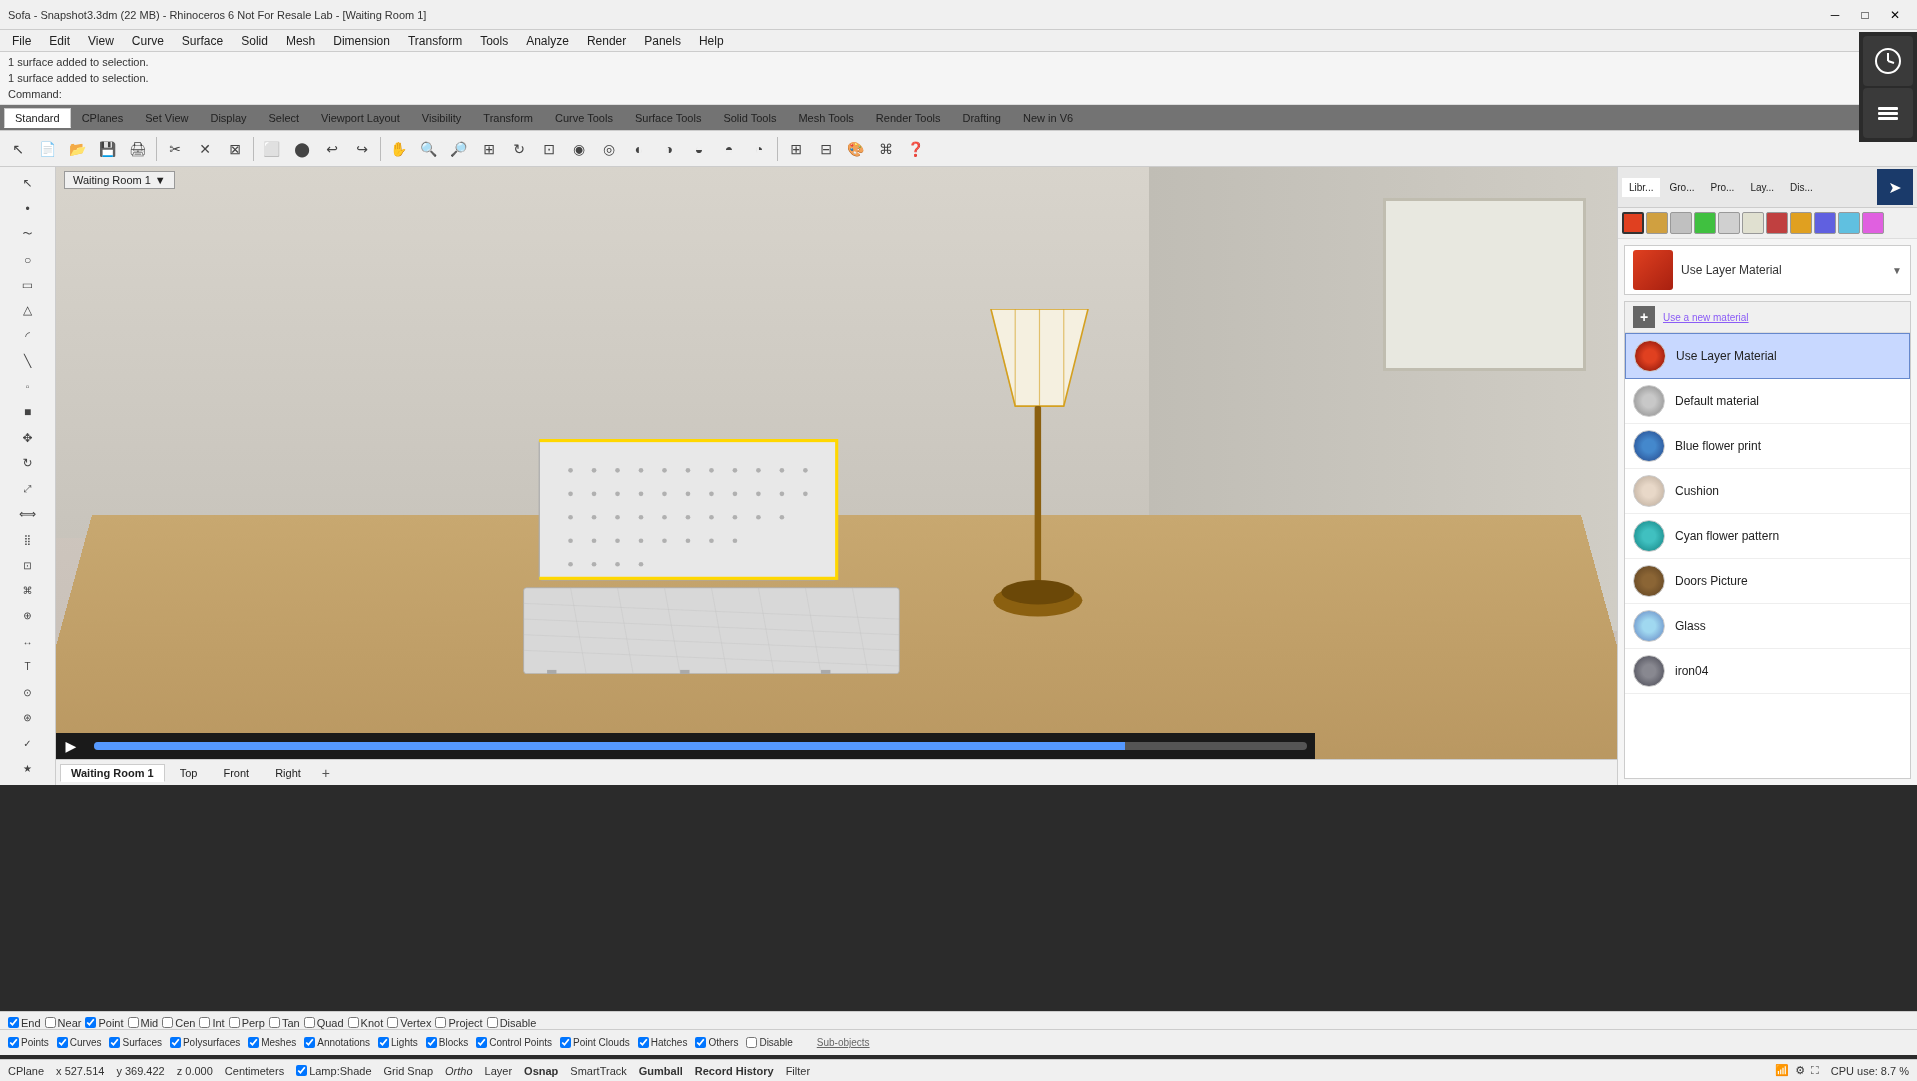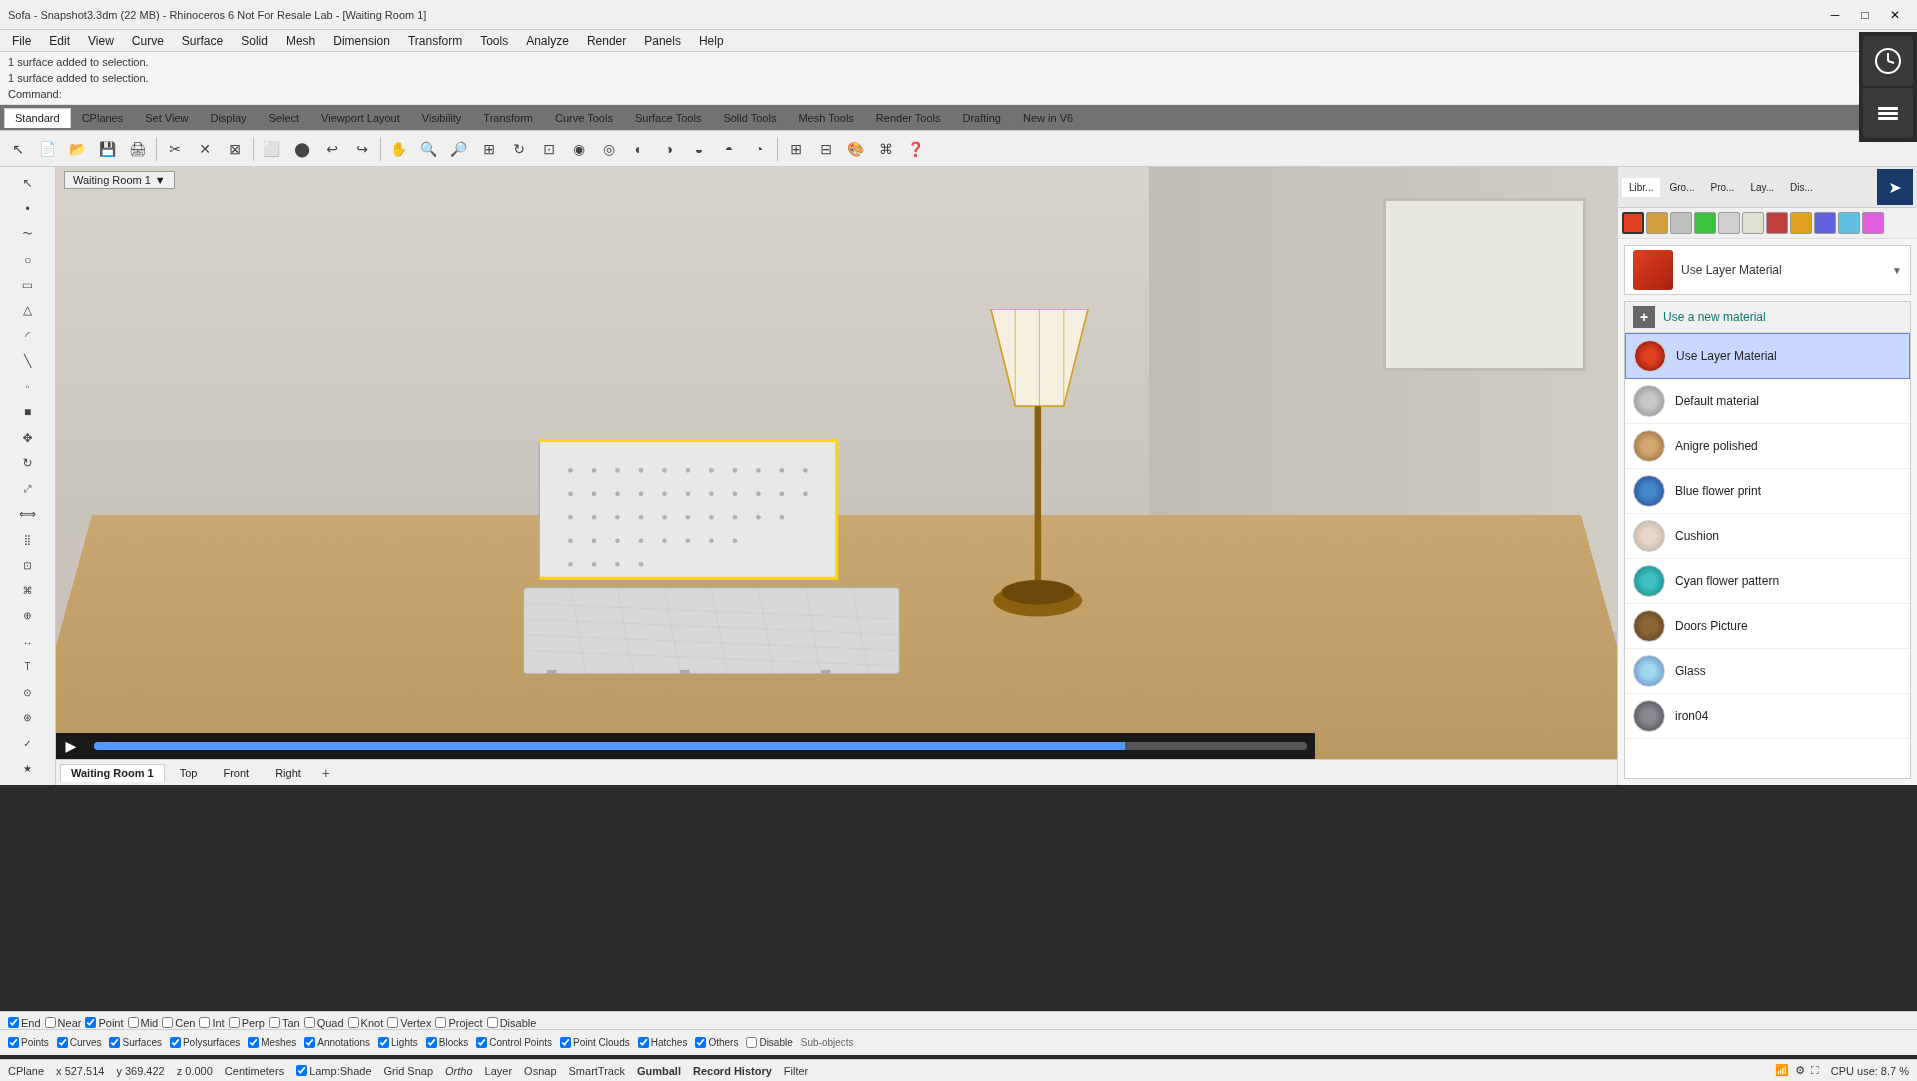--- a/index.html
+++ b/index.html
@@ -133,21 +133,21 @@
     .material-dropdown-arrow { font-size: 10px; color: #666; }
 
     
     #material-list {
       flex: 1; overflow-y: auto; background: white; border: 1px solid #ccc; margin: 0 6px 6px;
     }
     .material-list-header {
       display: flex; align-items: center; padding: 4px 8px; background: #f0f0f0; border-bottom: 1px solid #ddd; cursor: pointer;
     }
     .material-list-header .plus-btn { width: 22px; height: 22px; background: #666; color: white; display: flex; align-items: center; justify-content: center; font-size: 14px; font-weight: bold; cursor: pointer; margin-right: 8px; }
-    .material-list-header-label { font-size: 12px; color: #0f766e; flex: 1; }
+    .material-list-header-label { font-size: 10px; color: #8b5cf6; flex: 1; text-decoration: underline; }
 
     .mat-item { display: flex; align-items: center; padding: 6px 8px; border-bottom: 1px solid #eee; cursor: pointer; gap: 10px; }
     .mat-item.selected { background: #c8d8ff; border: 1px solid #6688cc; }
     .mat-thumb { width: 32px; height: 32px; border-radius: 50%; flex-shrink: 0; border: 1px solid #ccc; overflow: hidden; display: flex; align-items: center; justify-content: center; }
     .mat-name { font-size: 12px; color: #222; }
 
     
     #right-icons {
       position: fixed; right: 0; top: 30px;
       display: flex; flex-direction: column; gap: 2px; padding: 4px;
@@ -497,24 +497,20 @@
         <div class="mat-thumb thumb-layer"></div>
         <span class="mat-name">Use Layer Material</span>
       </div>
 
 
       <div class="mat-item">
         <div class="mat-thumb thumb-default"></div>
         <span class="mat-name">Default material</span>
       </div>
 
-      <div class="mat-item">
-        <div class="mat-thumb thumb-anigre"></div>
-        <span class="mat-name">Anigre polished</span>
-      </div>
 
       <div class="mat-item">
         <div class="mat-thumb thumb-blue"></div>
         <span class="mat-name">Blue flower print</span>
       </div>
 
       <div class="mat-item">
         <div class="mat-thumb thumb-cushion"></div>
         <span class="mat-name">Cushion</span>
       </div>
@@ -583,37 +579,37 @@
   <label class="snap-item"><input type="checkbox" checked="" style=""> Polysurfaces</label>
   <label class="snap-item"><input type="checkbox" checked="" style=""> Meshes</label>
   <label class="snap-item"><input type="checkbox" checked="" style=""> Annotations</label>
   <label class="snap-item"><input type="checkbox" checked="" style=""> Lights</label>
   <label class="snap-item"><input type="checkbox" checked="" style=""> Blocks</label>
   <label class="snap-item"><input type="checkbox" checked="" style=""> Control Points</label>
   <label class="snap-item"><input type="checkbox" checked="" style=""> Point Clouds</label>
   <label class="snap-item"><input type="checkbox" checked="" style=""> Hatches</label>
   <label class="snap-item"><input type="checkbox" checked="" style=""> Others</label>
   <label class="snap-item"><input type="checkbox" style=""> Disable</label>
-  <span style="margin-left:0;color:#666;">Sub-objects</span>
+  <span style="margin-left:16px;color:#666;text-decoration:underline;">Sub-objects</span>
 </div>
 
 <div id="coord-bar" style="position:fixed;bottom:0;left:0;right:0;z-index:50;">
   <span>CPlane</span>
   <span>x 527.514</span>
   <span>y 369.422</span>
   <span>z 0.000</span>
   <span>Centimeters</span>
   <label class="snap-item">
       <input type="checkbox" checked="" style=""> 
       <span>Lamp:Shade</span>
     </label>
   <span style="cursor:pointer;">Grid Snap</span>
   <span style="cursor:pointer;font-style:italic;">Ortho</span>
   <span style="cursor:pointer;">Layer</span>
-  <span style="cursor:pointer;font-weight:normal;">Osnap</span>
+  <span style="cursor:pointer;font-weight:bold;">Osnap</span>
   <span style="cursor:pointer;">SmartTrack</span>
   <span style="cursor:pointer;font-weight:bold;">Gumball</span>
   <span style="cursor:pointer;font-weight:bold;">Record History</span>
   <span style="cursor:pointer;">Filter</span>
 
   <span style="margin-left:auto;display:flex;gap:6px;align-items:center;">
     <span>📶</span>
     <span style="cursor:pointer;">⚙</span>
     <span style="cursor:pointer;">⛶</span>
   </span>

